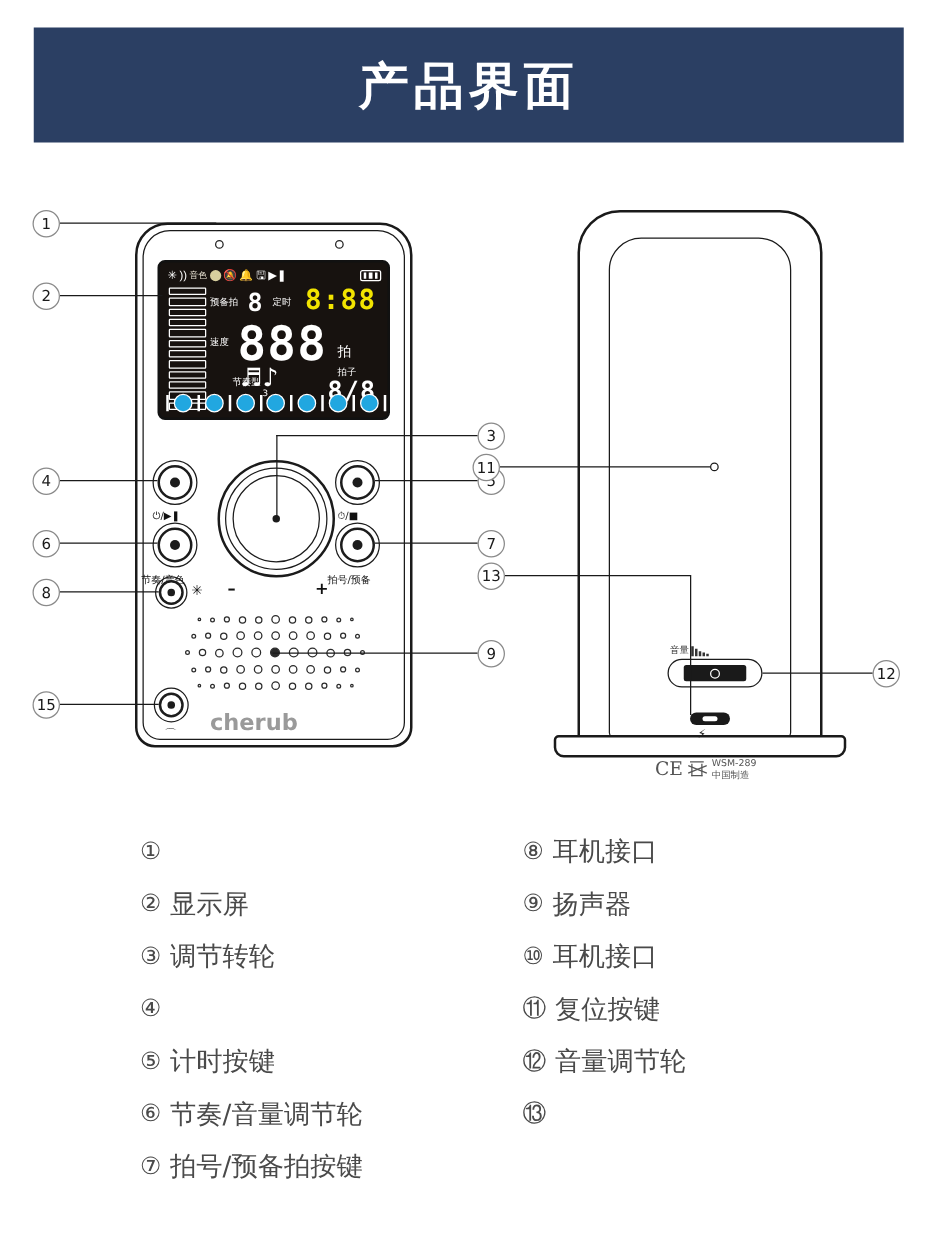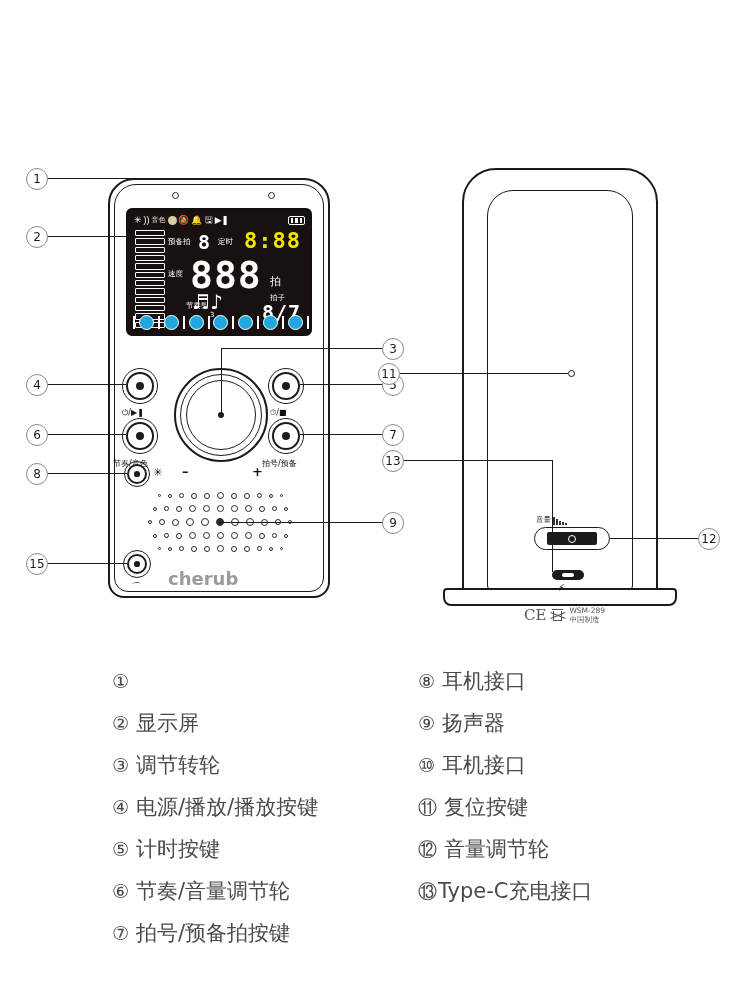--- a/index.html
+++ b/index.html
@@ -283,20 +283,23 @@
     font-family: "DejaVu Sans", sans-serif;
   }
   .leg-text { line-height: 1; }
   .leg-item.tight { gap: 1px; }
 </style>
 </head>
 <body>
 
 <div id="page">
 
+  <div class="banner">
+    <div class="banner-title">产品界面</div>
+  </div>
 
   <div class="diagram">
 
     <div class="front-body"></div>
     <div class="front-body-inner"></div>
     <div class="led-hole l"></div>
     <div class="led-hole r"></div>
 
     <div class="lcd">
       <div class="lcd-statusbar">
@@ -336,21 +339,21 @@
       <div class="seg yellow" style="left:116px; top:20px; font-size:22px;">8:88</div>
 
       <div class="lbl-small" style="left:40px; top:60px;">速度</div>
       <div class="seg" style="left:62px; top:46px; font-size:38px;">888</div>
       <div class="lbl-small" style="left:142px; top:66px; font-size:11px;">拍</div>
 
       <div class="lbl-small" style="left:38px; top:92px;margin-left:20px;">节奏型</div>
       <div style="position:absolute; left:64px; top:80px; color:#fff; font-size:20px; font-family:'DejaVu Sans',sans-serif;">♬♪</div>
       <div class="lbl-small" style="left:82px; top:102px; font-size:7px;">3</div>
       <div class="lbl-small" style="left:142px; top:84px;">拍子</div>
-      <div class="seg" style="left:134px; top:92px; font-size:20px;">8/7</div>
+      <div class="seg" style="left:134px; top:92px; font-size:20px;">8/8</div>
 
       <div class="beatdots">
         <i></i>
           <b></b>
           <i></i>
           <b></b>
           <i></i>
           <b></b>
           <i></i>
           <b></b>
@@ -551,21 +554,20 @@
       <div class="leg-item">
         <span class="leg-num">②</span>
         <span class="leg-text">显示屏</span>
       </div>
       <div class="leg-item">
         <span class="leg-num">③</span>
         <span class="leg-text">调节转轮</span>
       </div>
       <div class="leg-item">
         <span class="leg-num">④</span>
-        <span class="leg-text">电源/播放/播放按键</span>
       </div>
       <div class="leg-item">
         <span class="leg-num">⑤</span>
         <span class="leg-text">计时按键</span>
       </div>
       <div class="leg-item">
         <span class="leg-num">⑥</span>
         <span class="leg-text">节奏/音量调节轮</span>
       </div>
       <div class="leg-item">
@@ -590,18 +592,17 @@
       <div class="leg-item">
         <span class="leg-num">⑪</span>
         <span class="leg-text">复位按键</span>
       </div>
       <div class="leg-item">
         <span class="leg-num">⑫</span>
         <span class="leg-text">音量调节轮</span>
       </div>
       <div class="leg-item tight">
         <span class="leg-num">⑬</span>
-        <span class="leg-text">Type-C充电接口</span>
       </div>
     </div>
   </div>
 
 </div>
 
 </body></html>

